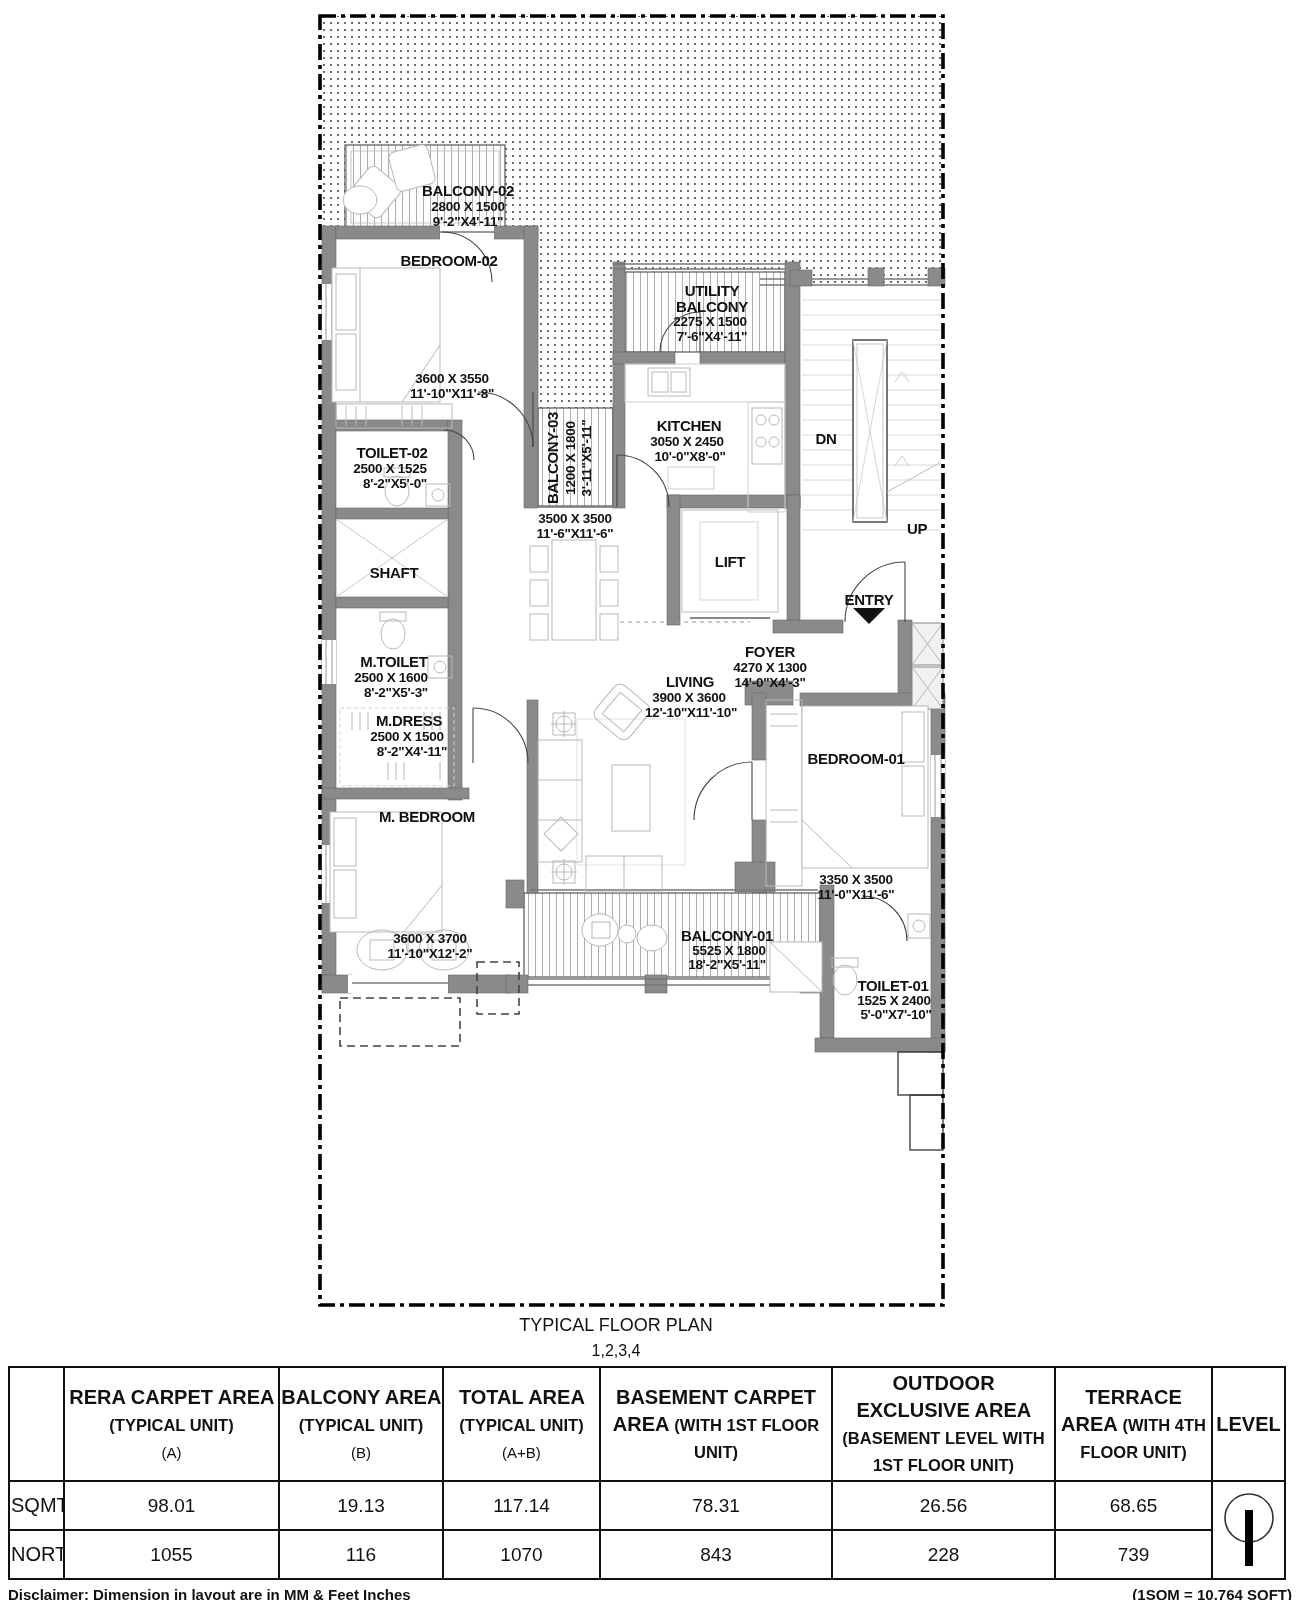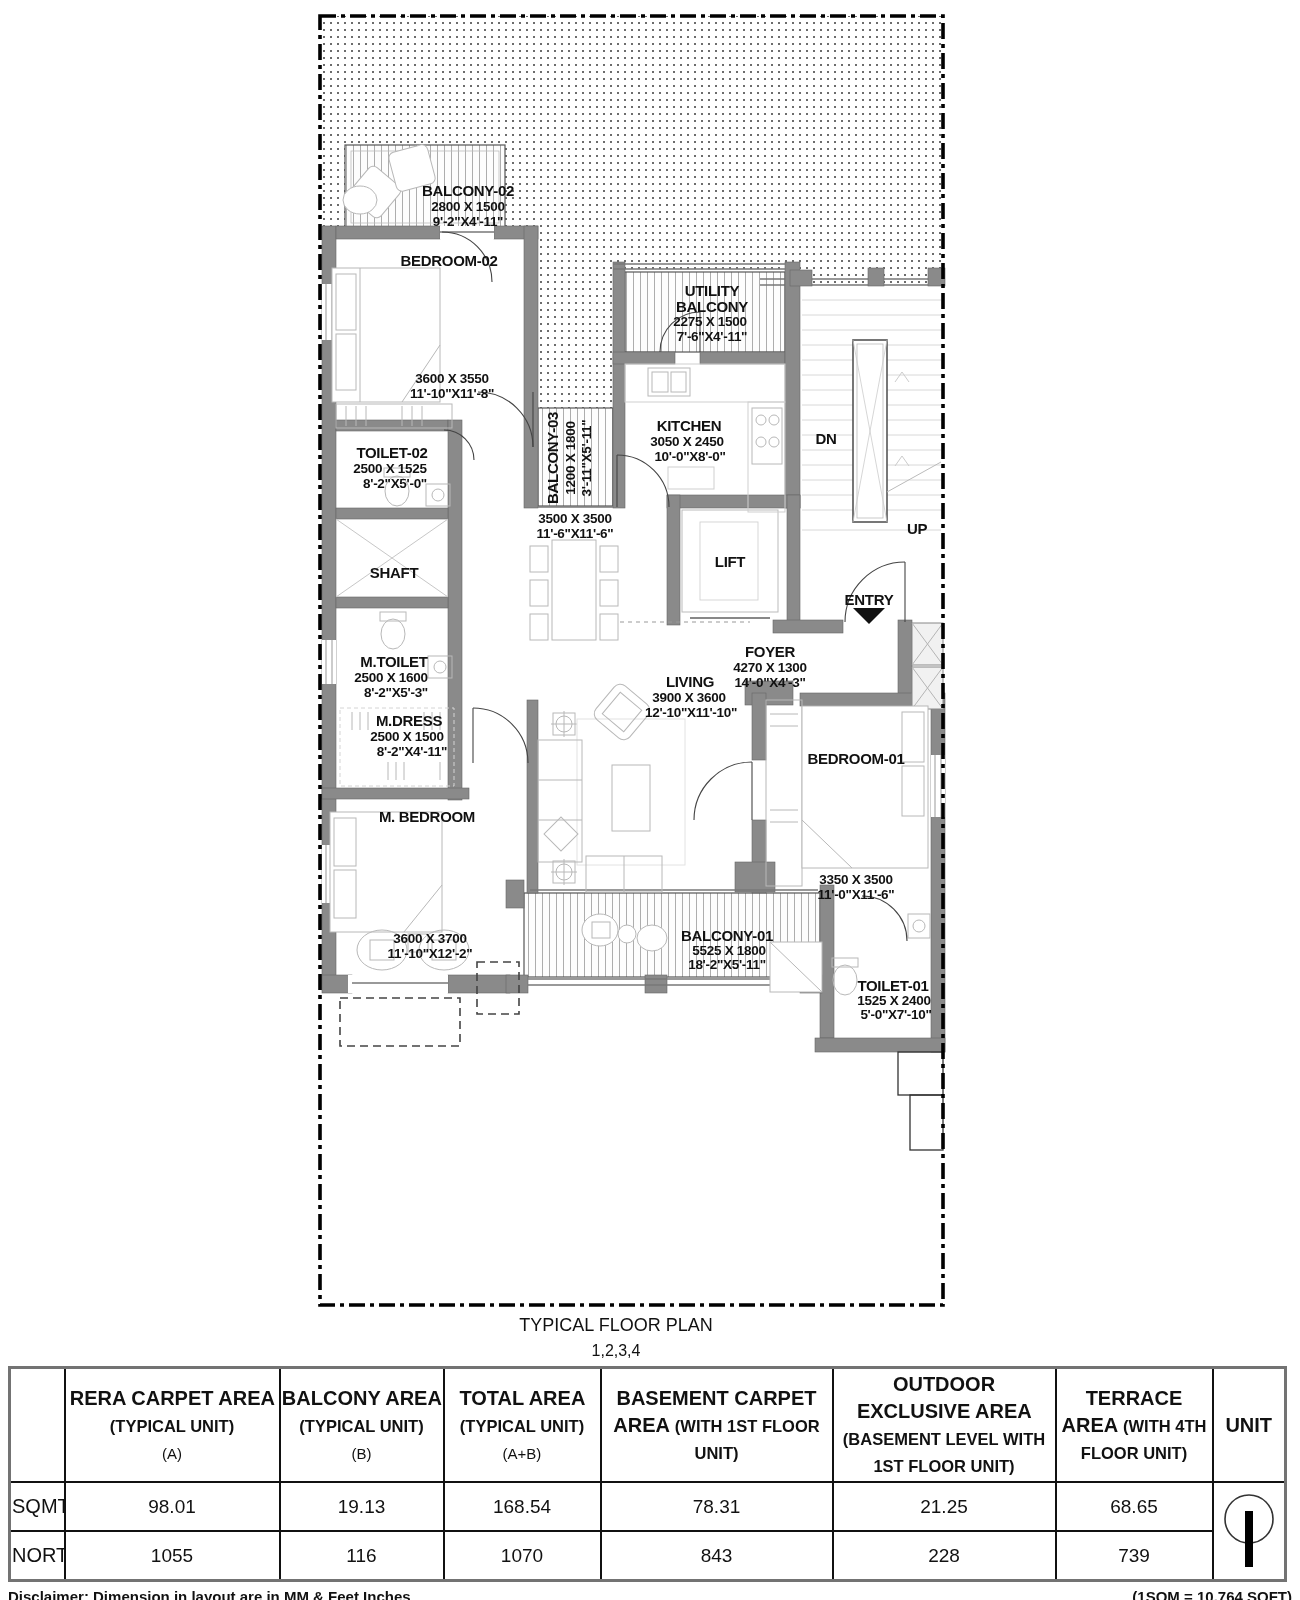--- a/index.html
+++ b/index.html
@@ -4,21 +4,21 @@
 <style>
   html,body{margin:0;padding:0;background:#fff;width:1300px;height:1600px;overflow:hidden;
     font-family:"Liberation Sans", sans-serif;color:#111;}
   #page{position:relative;width:1300px;height:1600px;}
   svg text{fill:#111;}
   .rname{font:700 15px "Liberation Sans",sans-serif;letter-spacing:-0.3px;}
   .rdim{font:700 13.5px "Liberation Sans",sans-serif;letter-spacing:-0.3px;}
   .ptitle{font:400 18px "Liberation Sans",sans-serif;}
   .psub{font:400 16px "Liberation Sans",sans-serif;}
   table.area{border-collapse:collapse;table-layout:fixed;margin-left:8px;width:1276px;
-    border:3px solid #737373;}
+    border:1px solid #737373;}
   table.area th, table.area td{border:2px solid #111;text-align:center;vertical-align:middle;
     padding:2px 1px;overflow:hidden;}
   thead tr{height:109px;}
   tbody tr{height:46px;}
   .hwrap{font:700 20px/1.35 "Liberation Sans",sans-serif;}
   .hsub{font:700 16.5px/1.35 "Liberation Sans",sans-serif;}
   .hcode{font:400 15px/1.5 "Liberation Sans",sans-serif;margin-top:4px;}
   .rowlab{font:400 20px "Liberation Sans",sans-serif;text-align:left;padding-left:2px;}
   .val{font:400 19px "Liberation Sans",sans-serif;}
   .footbar{display:flex;justify-content:space-between;align-items:flex-start;
@@ -431,32 +431,32 @@
       <th>
         <div class="hwrap"><span>BASEMENT CARPET AREA</span> <span class="hsub">(WITH 1ST FLOOR UNIT)</span></div>
       </th>
       <th>
         <div class="hwrap"><span>OUTDOOR EXCLUSIVE AREA</span> <span class="hsub">(BASEMENT LEVEL WITH 1ST FLOOR UNIT)</span></div>
       </th>
       <th>
         <div class="hwrap"><span>TERRACE AREA</span> <span class="hsub">(WITH 4TH FLOOR UNIT)</span></div>
       </th>
       <th>
-        <div class="hwrap"><span>UNIT</span></div>
+        <div class="hwrap"><span>LEVEL</span></div>
       </th>
     </tr>
   </thead>
   <tbody>
     <tr>
       <td class="rowlab">SQMT</td>
       <td class="val">98.01</td>
       <td class="val">19.13</td>
-      <td class="val">168.54</td>
+      <td class="val">117.14</td>
       <td class="val">78.31</td>
-      <td class="val">21.25</td>
+      <td class="val">26.56</td>
       <td class="val">68.65</td>
       <td rowspan="2">
         <svg width="66" height="88" viewBox="0 0 66 88">
           <circle cx="33" cy="34" r="24" fill="none" stroke="#333" stroke-width="1.6"></circle>
           <rect x="29" y="26" width="8" height="56" fill="#000"></rect>
         </svg>
       </td>
     </tr>
     <tr>
       <td class="rowlab">NORTH</td>

